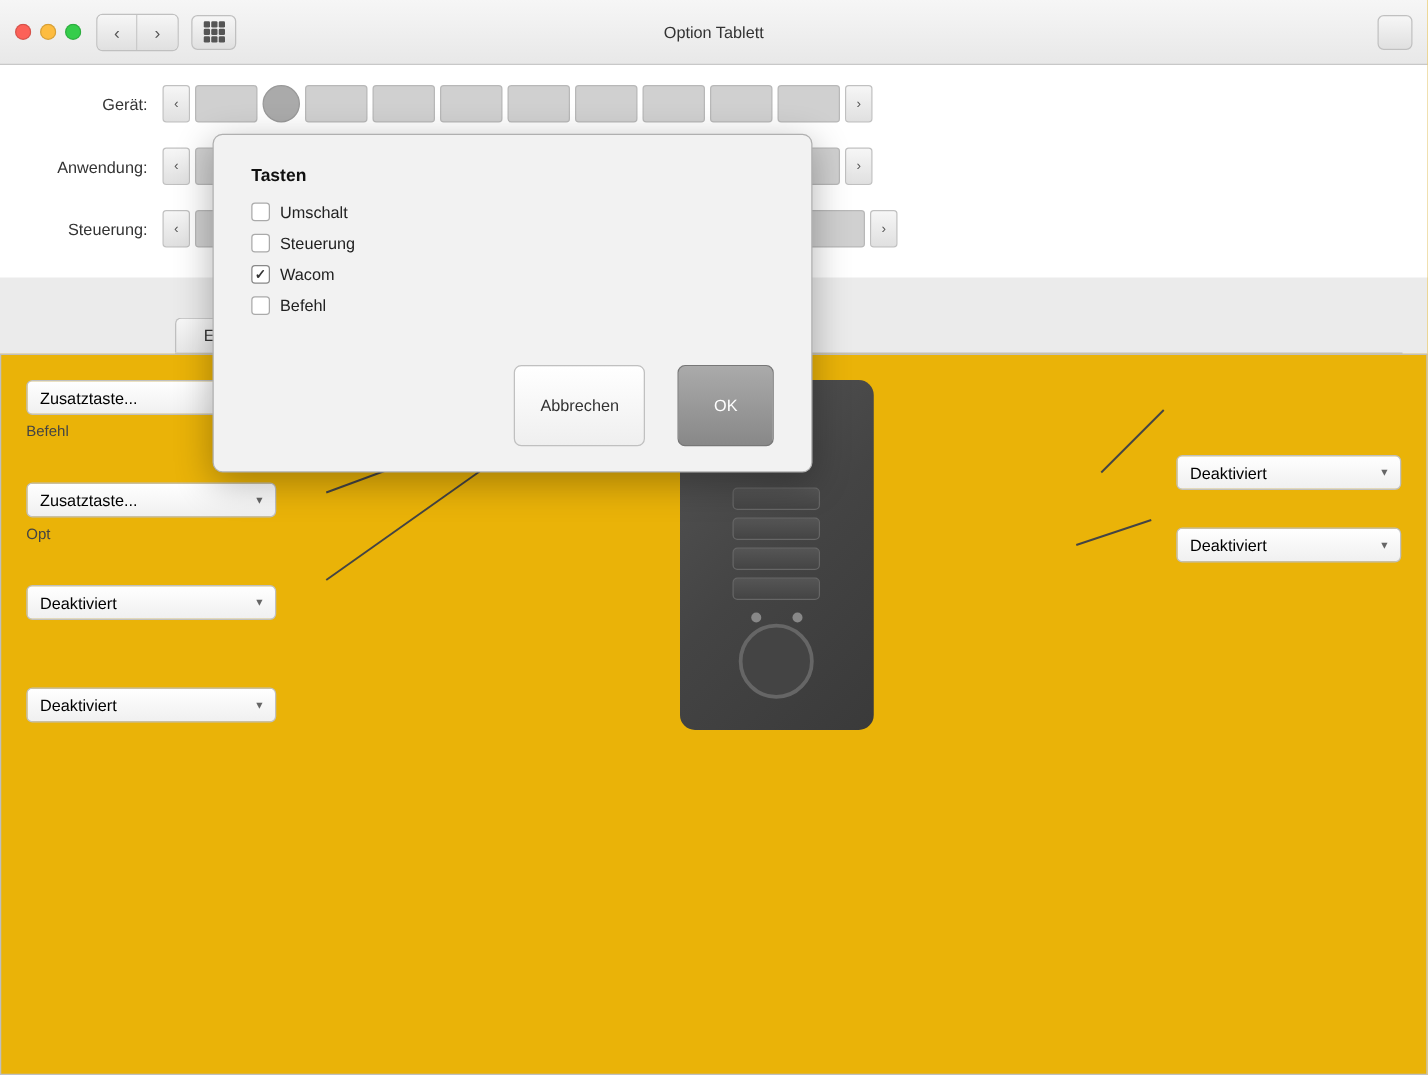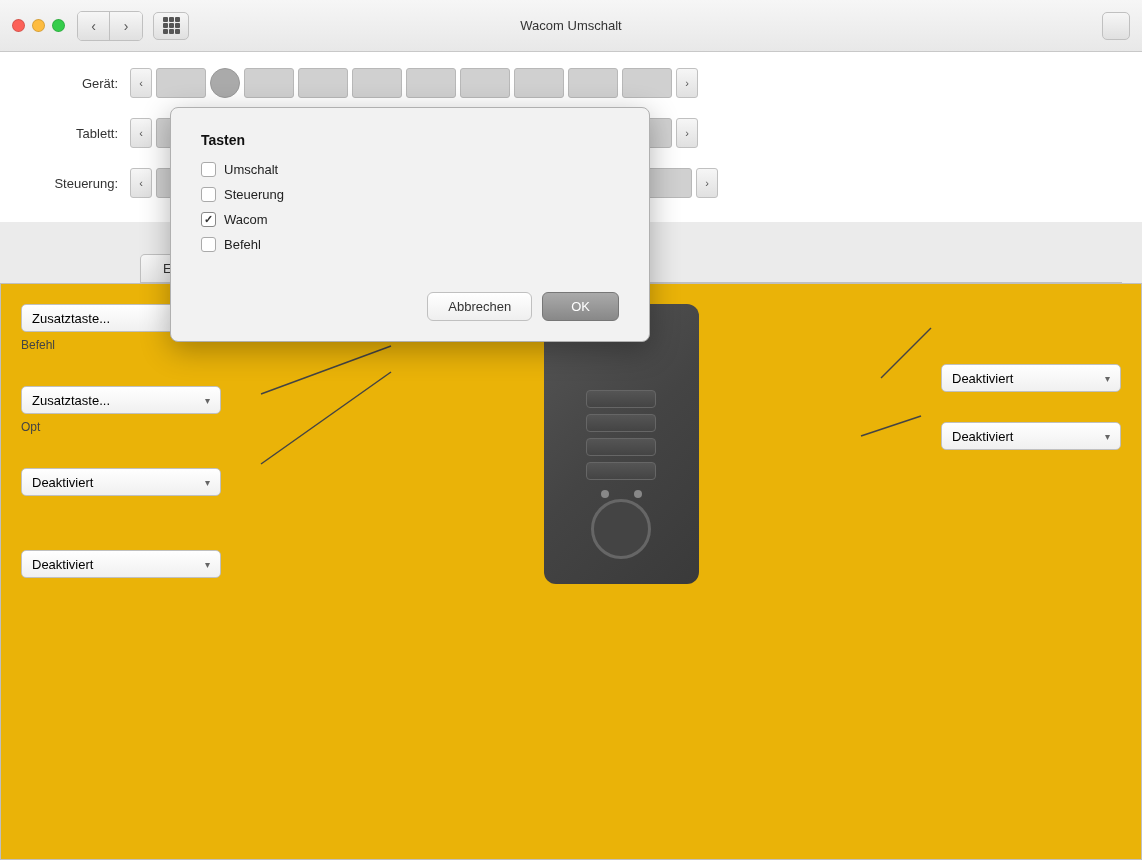--- a/index.html
+++ b/index.html
@@ -337,36 +337,36 @@
     }
     .cb.checked::after {
       content: '✓';
       font-size: 11px;
       color: #333;
       font-weight: bold;
     }
     .modal-buttons {
       display: flex;
       justify-content: flex-end;
-      gap: 10px;
+      gap: 26px;
     }
     .btn-cancel {
       background: linear-gradient(to bottom, #ffffff, #efefef);
       border: 1px solid #c0c0c0;
       border-radius: 6px;
       padding: 6px 20px;
       font-size: 13px;
       cursor: pointer;
       color: #333;
     }
     .btn-ok {
       background: linear-gradient(to bottom, #aaaaaa, #888888);
       border: 1px solid #777;
       border-radius: 6px;
-      padding: 6px 28px;
+      padding: 24px 28px;
       font-size: 13px;
       cursor: pointer;
       color: #fff;
       font-weight: 500;
     }
   </style>
 </head>
 <body>
 
 <div class="title-bar">
@@ -385,21 +385,21 @@
         <div class="grid-dot"></div>
         <div class="grid-dot"></div>
       <div class="grid-dot"></div>
         <div class="grid-dot"></div>
         <div class="grid-dot"></div>
       <div class="grid-dot"></div>
         <div class="grid-dot"></div>
         <div class="grid-dot"></div>
     </div>
   </div>
-  <span class="title-text">Wacom Umschalt</span>
+  <span class="title-text">Option Tablett</span>
   <div class="window-btn-right"></div>
 </div>
 
 <div class="main-content">
 
   <div class="top-section">
 
     <div class="row-field">
       <span class="row-label">Gerät:</span>
       <button class="row-nav-left">‹</button>
@@ -412,21 +412,21 @@
         <div class="row-item-box"></div>
         <div class="row-item-box"></div>
         <div class="row-item-box"></div>
         <div class="row-item-box"></div>
         <div class="row-item-box"></div>
       </div>
       <button class="row-nav-right">›</button>
     </div>
 
     <div class="row-field">
-      <span class="row-label">Tablett:</span>
+      <span class="row-label">Anwendung:</span>
       <button class="row-nav-left">‹</button>
       <div class="row-items">
         <div class="row-item-box"></div>
         <div class="row-item-circle"></div>
         <div class="row-item-box"></div>
         <div class="row-item-box"></div>
         <div class="row-item-box"></div>
         <div class="row-item-box"></div>
         <div class="row-item-box"></div>
         <div class="row-item-box"></div>

